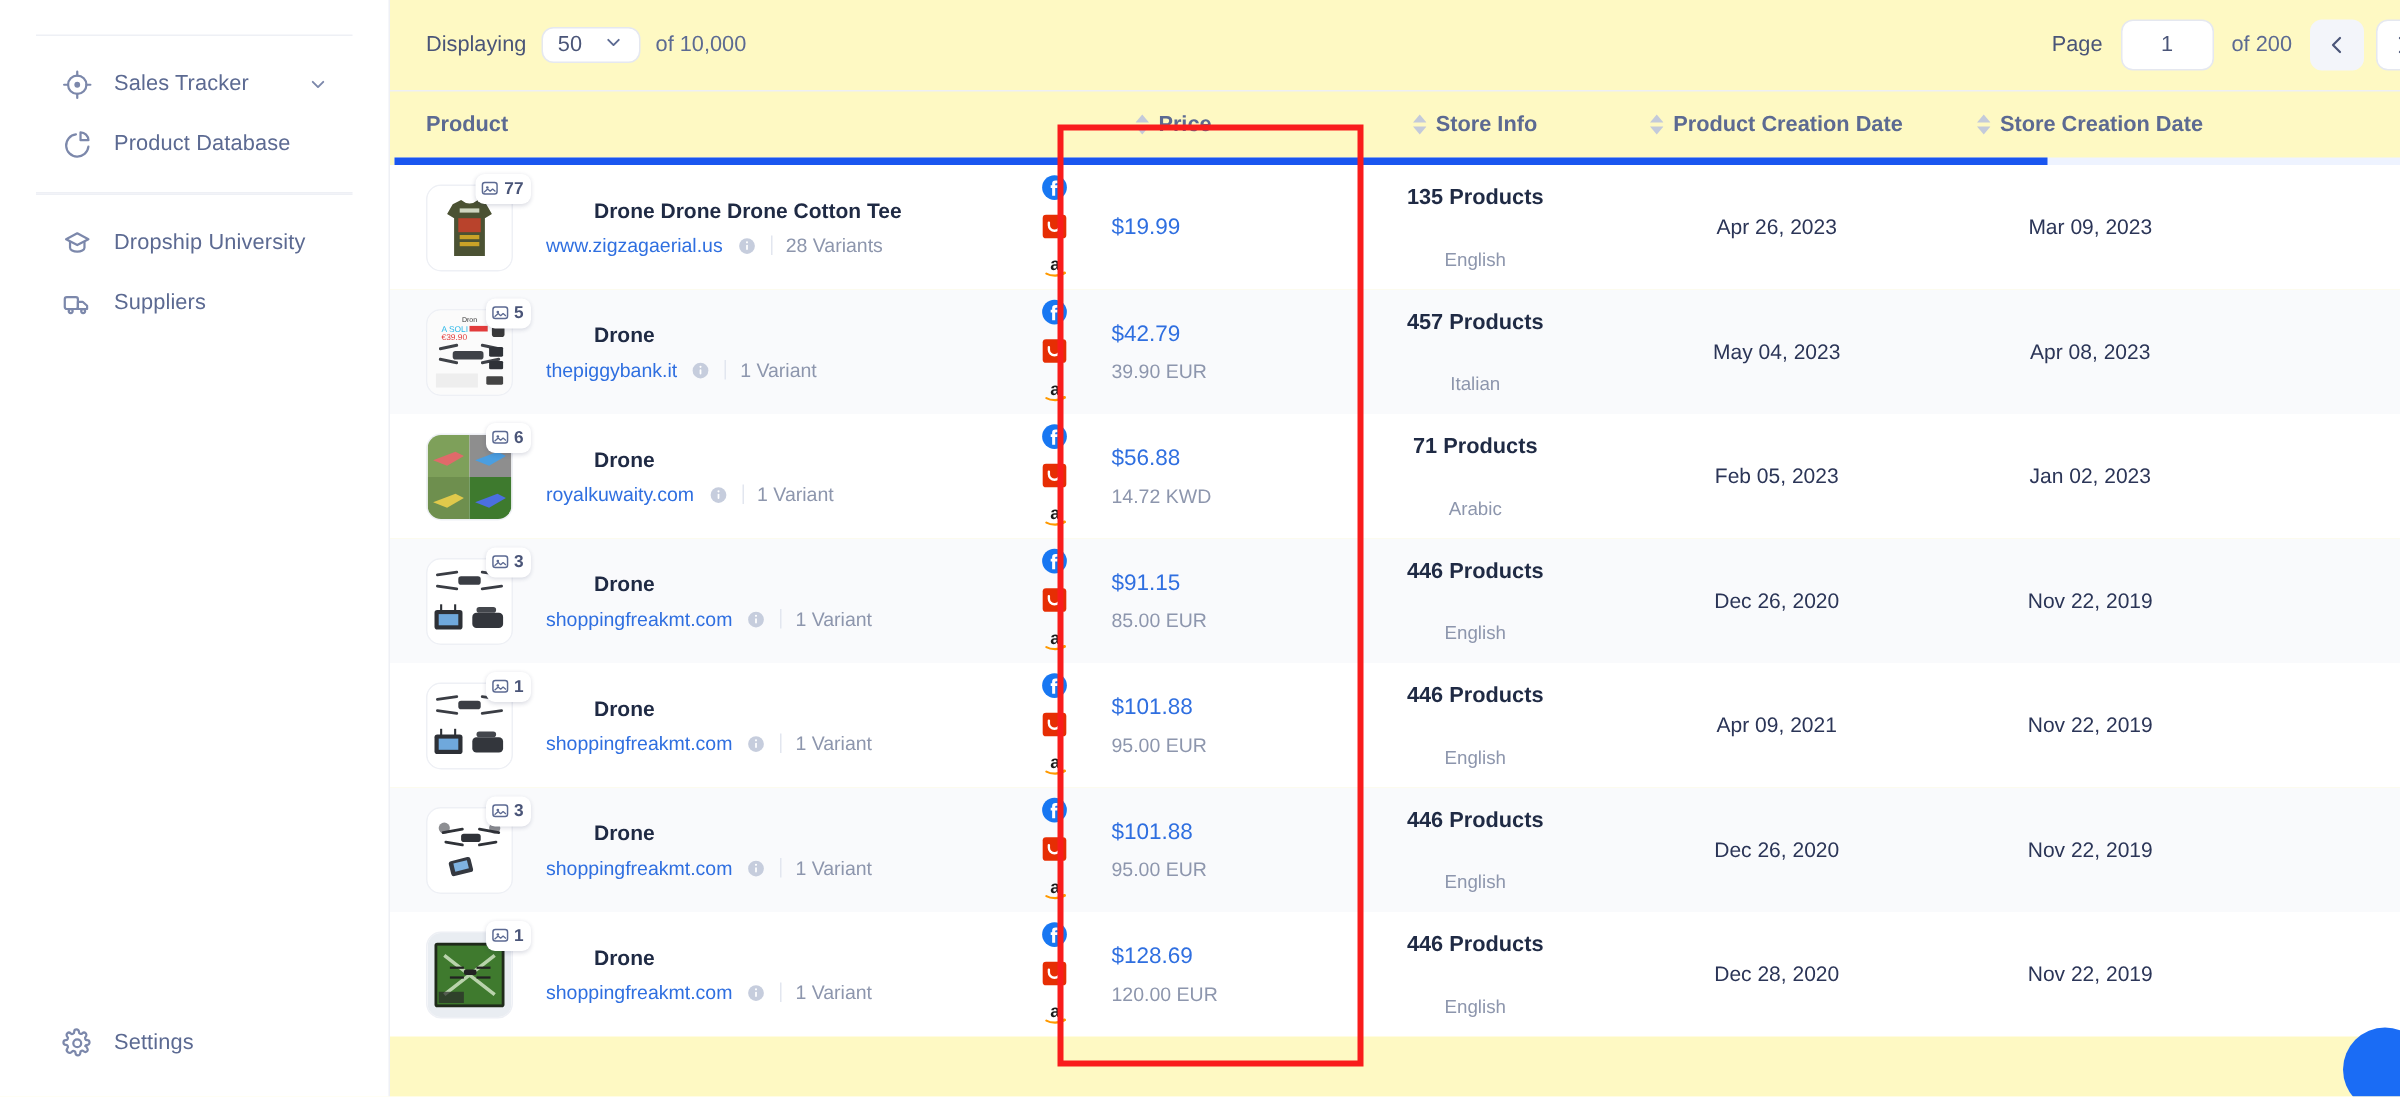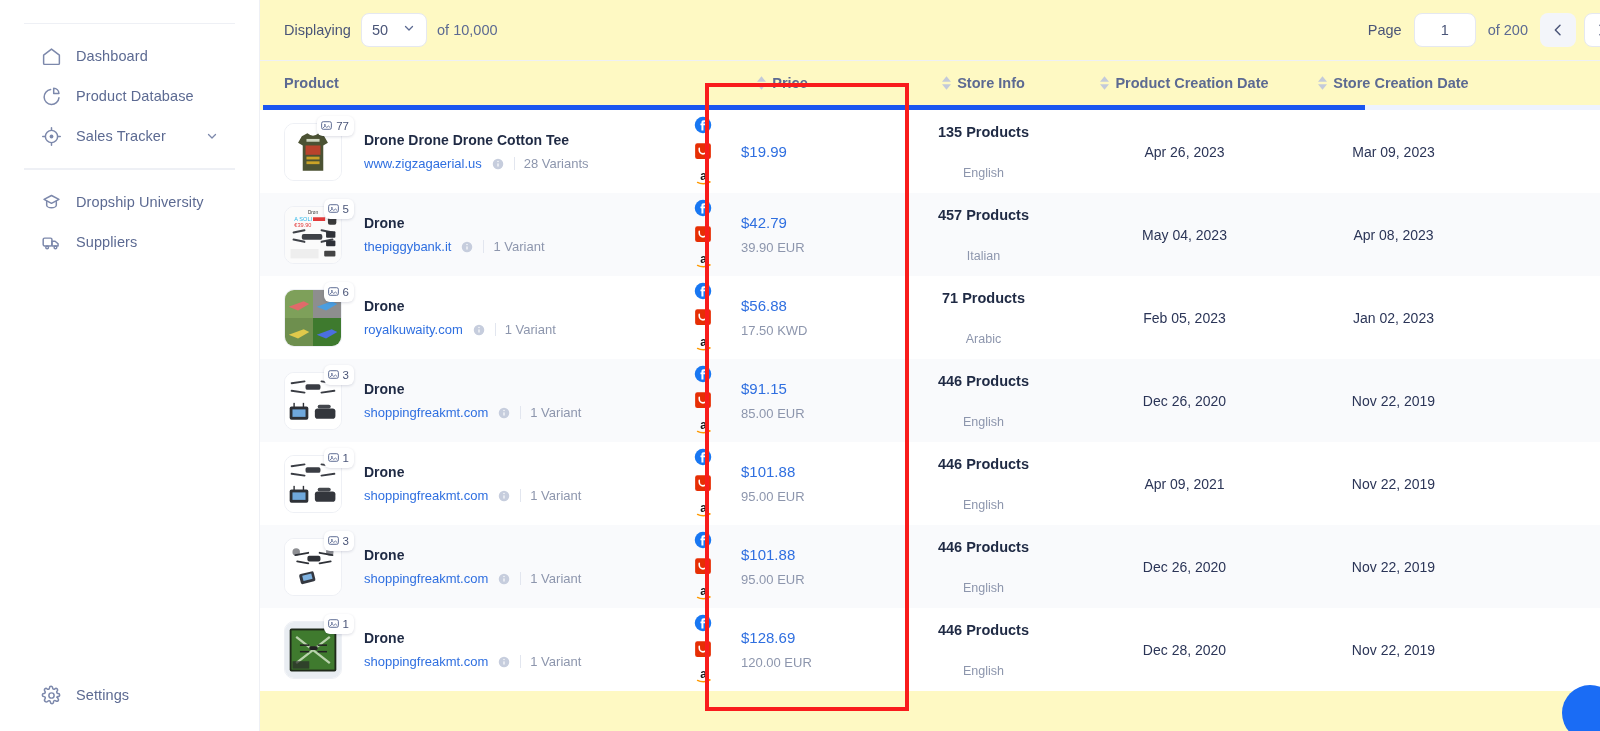--- a/index.html
+++ b/index.html
@@ -72,21 +72,21 @@
     padding: 0 24px 0 24px;
     border-bottom: 1px solid #eef0f5;
     position: relative;
   }
   .tb-left { display: flex; align-items: center; gap: 10px; }
   .tb-label { font-size: 14.5px; color: #4a5578; }
   .tb-muted { font-size: 14.5px; color: #5c6a92; }
   .select-box {
     display: flex; align-items: center; justify-content: center;
     gap: 14px;
-    height: 34px; min-width: 66px;
+    height: 24px; min-width: 66px;
     padding: 0 10px;
     border: 1px solid #e5e8f0;
     border-radius: 8px;
     background: #fff;
     cursor: pointer;
   }
   .select-value { font-size: 14.5px; color: #4a5578; }
   .tb-right {
     margin-left: auto;
     display: flex; align-items: center; gap: 12px;
@@ -170,26 +170,27 @@
   .thumb svg { display:block; width:100%; height:100%; }
   .img-badge {
     position: absolute; top: -7px; right: -12px;
     height: 20px;
     background: #fff;
     border-radius: 6px;
     padding: 0 5px 0 3px;
     display: flex; align-items: center; gap: 3px;
     box-shadow: 0 1px 3px rgba(30,40,80,.16);
   }
-  .img-badge span { font-size: 11.5px; color: #4a5578; font-weight: 400; }
+  .img-badge span { font-size: 11.5px; color: #4a5578; font-weight: 700; }
 
   .prod-meta { margin-left: 22px; }
   .prod-title {
     font-size: 14px; color: #1f2a44; font-weight: 600;
     margin-bottom: 8px;
+    margin-left: 32px;
   }
   .prod-sub { display: flex; align-items: center; gap: 9px; }
   .prod-domain { font-size: 13px; color: #2f6fe0; cursor: pointer; }
   .sep { width: 1px; height: 13px; background: #e2e6ef; }
   .variants { font-size: 13px; color: #8d96ad; }
 
   .price-icons { display: flex; flex-direction: column; gap: 8px; width: 20px; }
   .price-vals { margin-left: 27px; }
   .price-main { font-size: 15px; color: #2f6fe0; font-weight: 500; }
   .price-sec { font-size: 13px; color: #8d96ad; margin-top: 9px; }
@@ -218,53 +219,45 @@
 </head>
 <body>
 
 <div class="app">
 
   <aside class="sidebar">
     <div class="side-divider top"></div>
 
     <div class="nav-group">
 
-      <div class="nav-item">
-        <span class="ico">
-          <svg width="21" height="21" viewBox="0 0 24 24" fill="none" stroke="#7c88ab" stroke-width="1.7" stroke-linecap="round" stroke-linejoin="round">
-            <path d="M3 10.5 12 3.5l9 7V20a1 1 0 0 1-1 1H4a1 1 0 0 1-1-1z"></path>
-          </svg>
-        </span>
-        <span class="nav-label">Dashboard</span>
-      </div>
-
-      <div class="nav-item">
-        <span class="ico">
-          <svg width="21" height="21" viewBox="0 0 24 24" fill="none" stroke="#7c88ab" stroke-width="1.7" stroke-linecap="round" stroke-linejoin="round">
-            <path d="M20.5 13.5A8.5 8.5 0 1 1 11 4.1"></path>
-            <path d="M14.5 2.5v6h6a6.2 6.2 0 0 0-6-6z"></path>
-          </svg>
-        </span>
-        <span class="nav-label">Product Database</span>
-      </div>
 
       <div class="nav-item">
         <span class="ico">
           <svg width="21" height="21" viewBox="0 0 24 24" fill="none" stroke="#7c88ab" stroke-width="1.7" stroke-linecap="round">
             <circle cx="12" cy="12" r="7"></circle>
             <circle cx="12" cy="12" r="2.2" fill="#7c88ab" stroke="none"></circle>
             <path d="M12 2v3M12 19v3M2 12h3M19 12h3"></path>
           </svg>
         </span>
         <span class="nav-label">Sales Tracker</span>
         <span class="nav-chevron">
           <svg width="14" height="14" viewBox="0 0 24 24" fill="none" stroke="#7c88ab" stroke-width="2.2" stroke-linecap="round" stroke-linejoin="round">
             <path d="M6 9.5 12 15.5 18 9.5"></path>
           </svg>
         </span>
+      </div>
+
+      <div class="nav-item">
+        <span class="ico">
+          <svg width="21" height="21" viewBox="0 0 24 24" fill="none" stroke="#7c88ab" stroke-width="1.7" stroke-linecap="round" stroke-linejoin="round">
+            <path d="M20.5 13.5A8.5 8.5 0 1 1 11 4.1"></path>
+            <path d="M14.5 2.5v6h6a6.2 6.2 0 0 0-6-6z"></path>
+          </svg>
+        </span>
+        <span class="nav-label">Product Database</span>
       </div>
 
     </div>
 
     <div class="side-divider"></div>
 
 
     <div class="side-divider"></div>
 
     <div class="nav-group">
@@ -627,21 +620,21 @@
         <span style="display:flex">
                 <svg width="19" height="19" viewBox="0 0 24 24">
     <text x="12" y="15.5" font-size="15" font-weight="700" text-anchor="middle" fill="#1a1a1a" font-family="sans-serif">a</text>
     <path d="M4.5 18.2c3.6 2.2 11.2 2.4 15.2-.3" stroke="#ff9900" stroke-width="1.8" fill="none" stroke-linecap="round"></path>
     <path d="M19 17.3c.8-.3 1.4-.2 1.2.5" stroke="#ff9900" stroke-width="1.6" fill="none" stroke-linecap="round"></path>
                 </svg>
               </span>
       </div>
       <div class="price-vals">
         <div class="price-main">$56.88</div>
-        <div class="price-sec">17.50 KWD</div>
+        <div class="price-sec">14.72 KWD</div>
       </div>
     </div>
 
     <div class="c-store">
       <div class="store-prod">71 Products</div>
       <div class="store-lang">Arabic</div>
     </div>
 
     <div class="c-pcd">
       <span class="date-txt">Feb 05, 2023</span>

